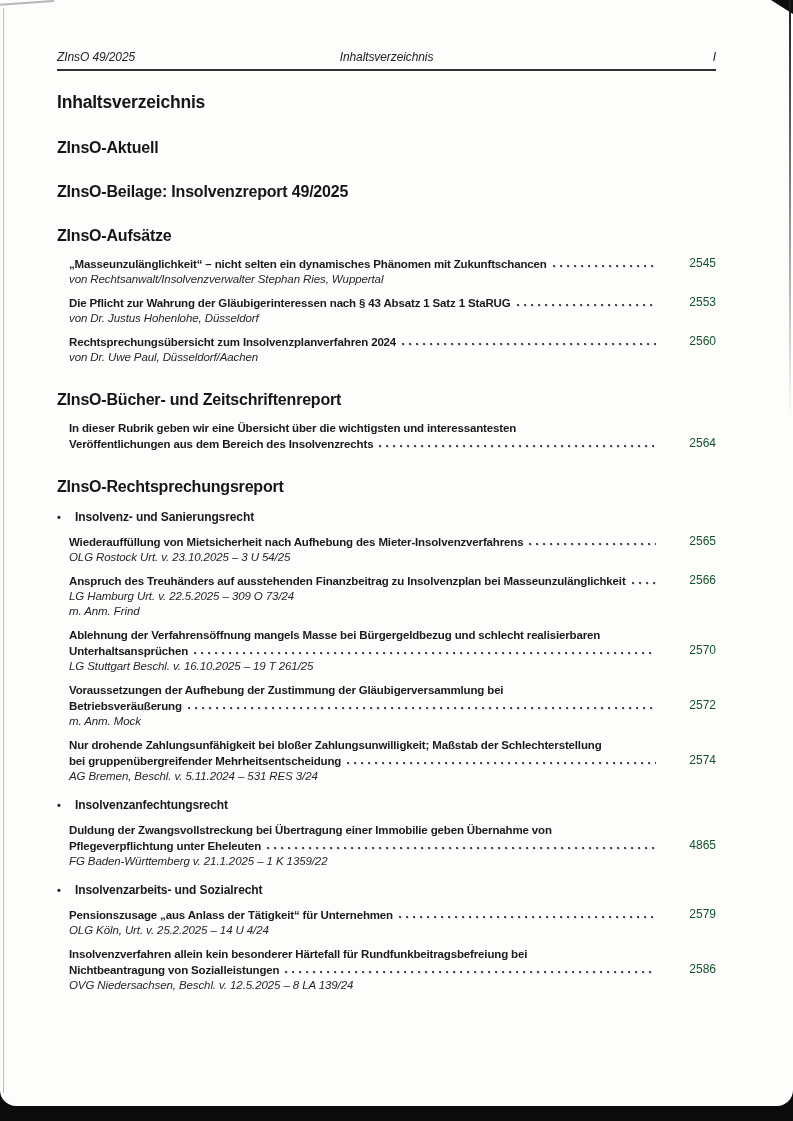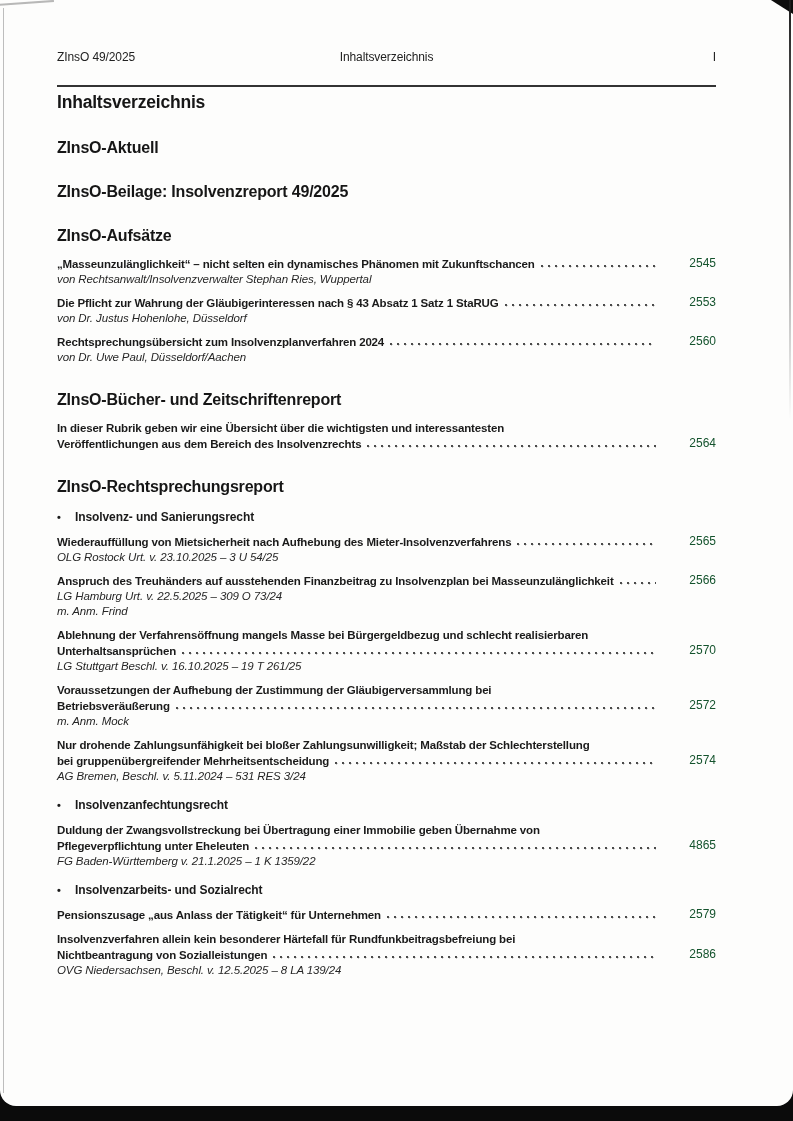--- a/index.html
+++ b/index.html
@@ -36,21 +36,22 @@
   .corner-tl{
     position:absolute;top:2px;left:-6px;width:60px;height:2px;
     background:#9a9a9a;transform:rotate(-4deg);opacity:.7;
   }
   
   .running-head{
     position:absolute;left:57px;top:50px;width:659px;
     display:flex;justify-content:space-between;align-items:baseline;
     font-size:12px;letter-spacing:-0.1px;color:#222;
     border-bottom:2px solid #333;
-    padding-bottom:21px;
+    padding-bottom:5px;
+    font-style:italic;
   }
   .rh-center{
     position:absolute;left:0;right:0;text-align:center;
   }
   .rh-left,.rh-right{position:relative;z-index:1;background:transparent;}
   
   .flow{
     position:absolute;left:57px;top:92px;width:659px;
   }
   .doc-title{
@@ -62,21 +63,21 @@
     margin:26px 0 11px 0;color:#161616;
   }
   .subheading{
     display:flex;align-items:baseline;
     font-size:12px;font-weight:bold;letter-spacing:-0.1px;
     margin:14px 0 10px 0;color:#1a1a1a;
   }
   .subheading .bullet{
     width:18px;flex:none;font-size:11px;
   }
-  .entry{margin:0 0 8px 0;}
+  .entry{margin:0 0 8px 12px;}
   .title-line,.title-last{
     font-size:11.5px;font-weight:bold;letter-spacing:-0.15px;
     line-height:16px;white-space:nowrap;color:#1a1a1a;
   }
   .entry-row{display:flex;align-items:stretch;}
   .title-last{flex:none;}
   .leader{
     flex:1 1 auto;min-width:8px;margin-left:6px;
     background-image:radial-gradient(circle at 1.2px 1.2px,#4a4a4a 1.05px,rgba(0,0,0,0) 1.45px);
     background-size:7px 3px;
@@ -233,20 +234,21 @@
     <span class="bullet">•</span>
     <span>Insolvenzarbeits- und Sozialrecht</span>
   </div>
       <div class="entry">
     <div>
           <div class="entry-row">
             <span class="title-last">Pensionszusage „aus Anlass der Tätigkeit“ für Unternehmen</span>
             <span class="leader"></span>
             <span class="page-num">2579</span>
           </div>
+          <div class="sub-line">OLG Köln, Urt. v. 25.2.2025 – 14 U 4/24</div>
         </div>
   </div>
       <div class="entry">
     <div>
           <div class="title-line">Insolvenzverfahren allein kein besonderer Härtefall für Rundfunkbeitragsbefreiung bei</div>
           <div class="entry-row">
             <span class="title-last">Nichtbeantragung von Sozialleistungen</span>
             <span class="leader"></span>
             <span class="page-num">2586</span>
           </div>

